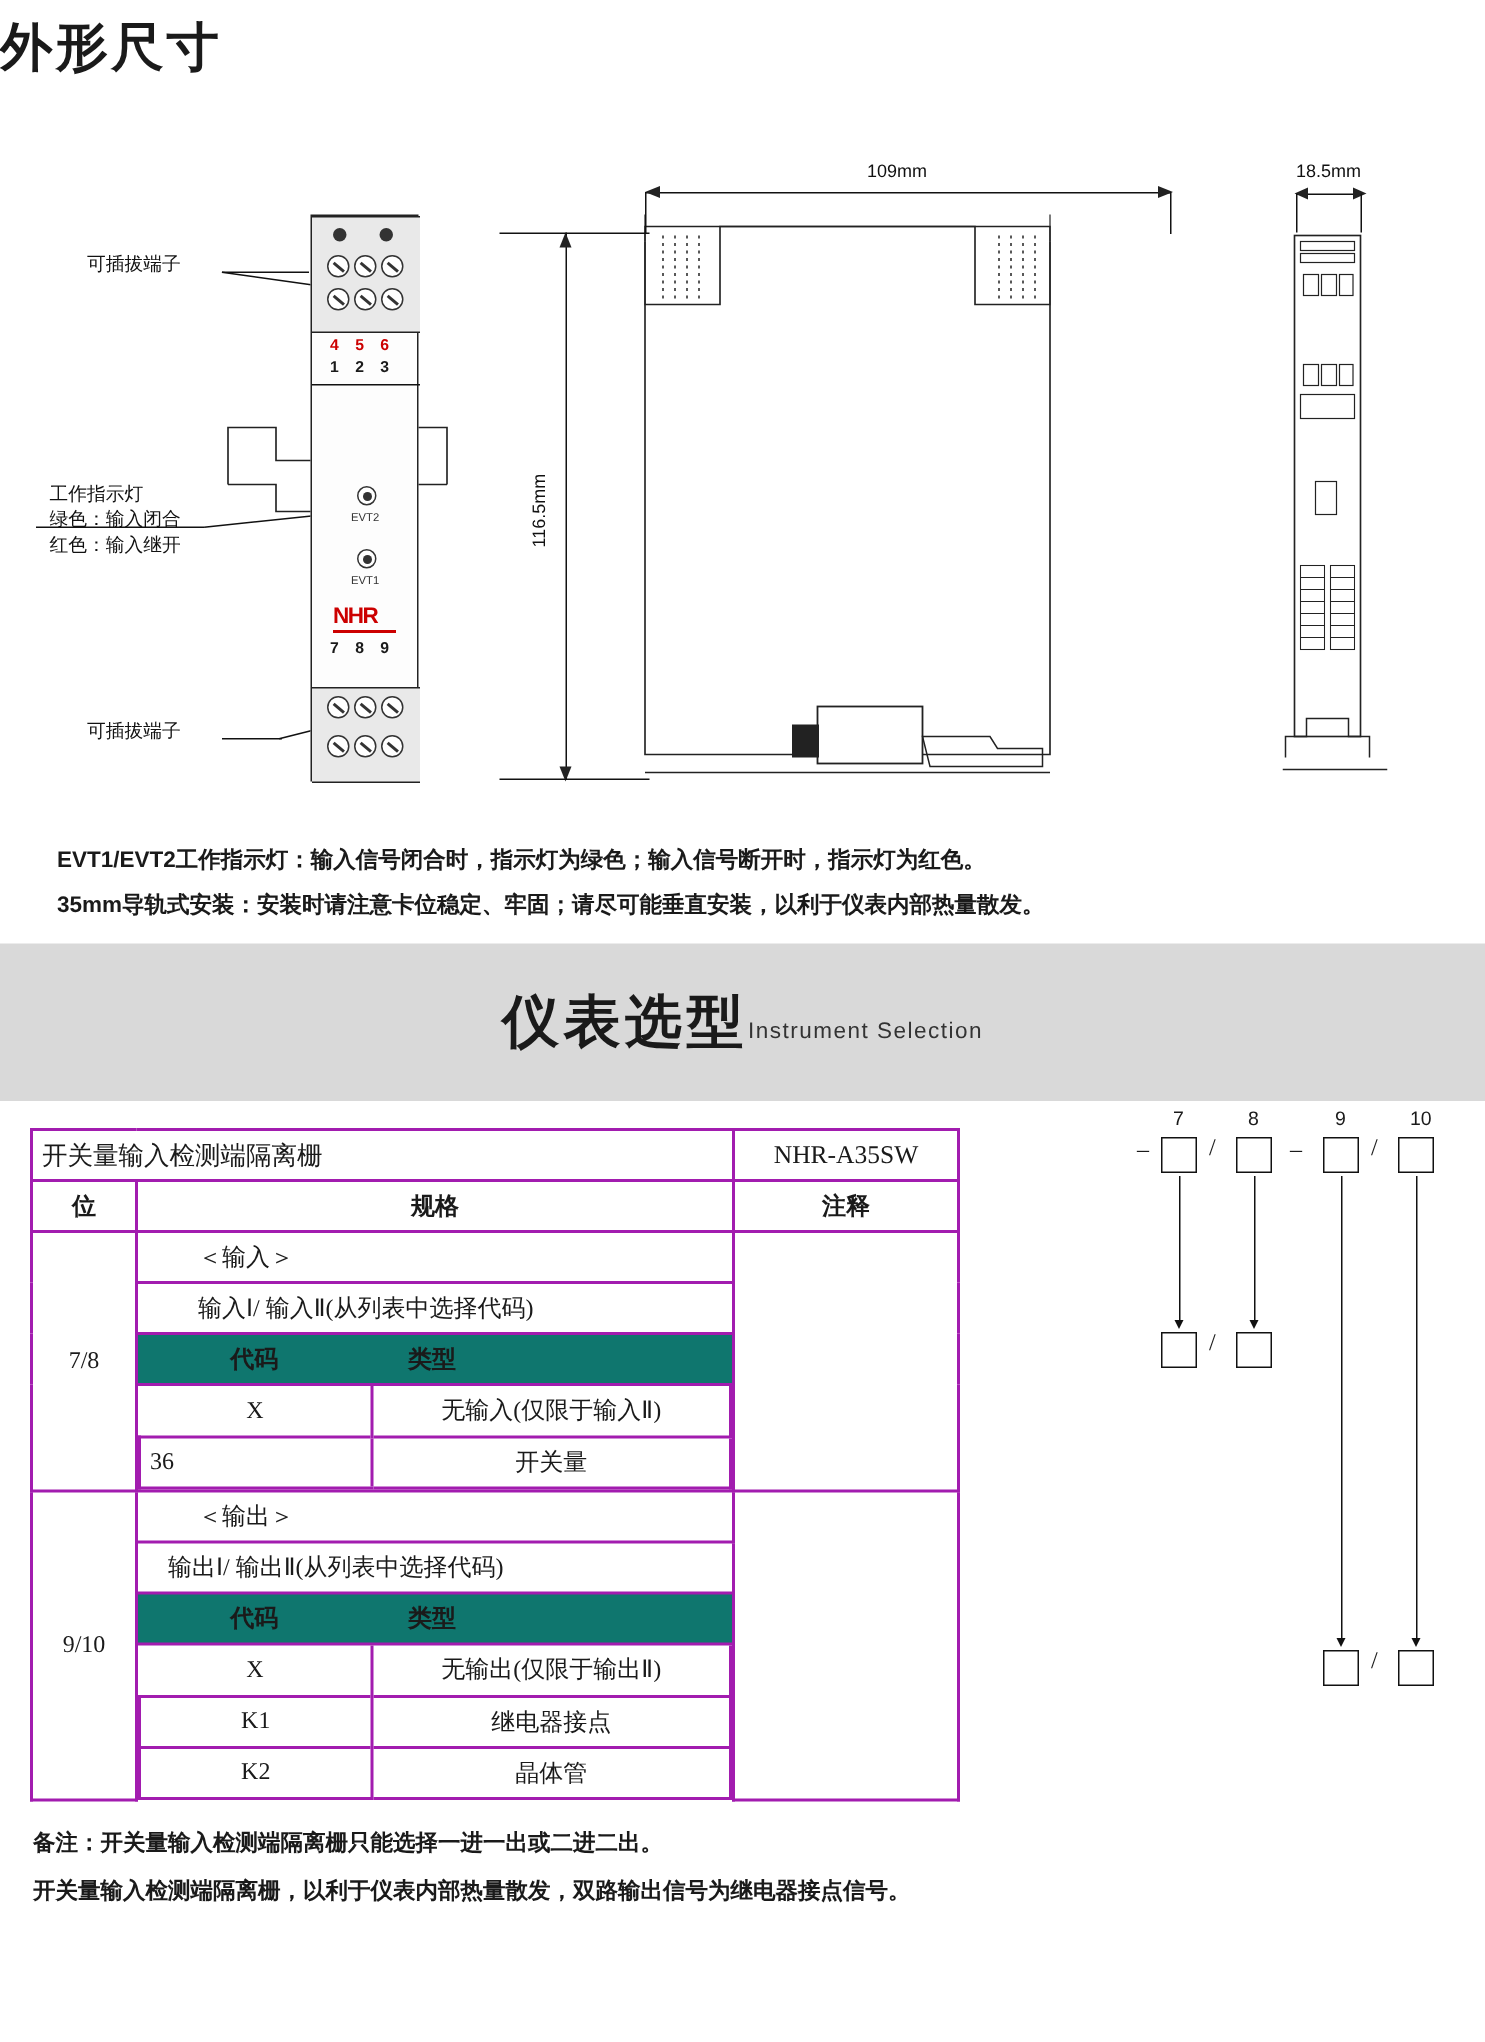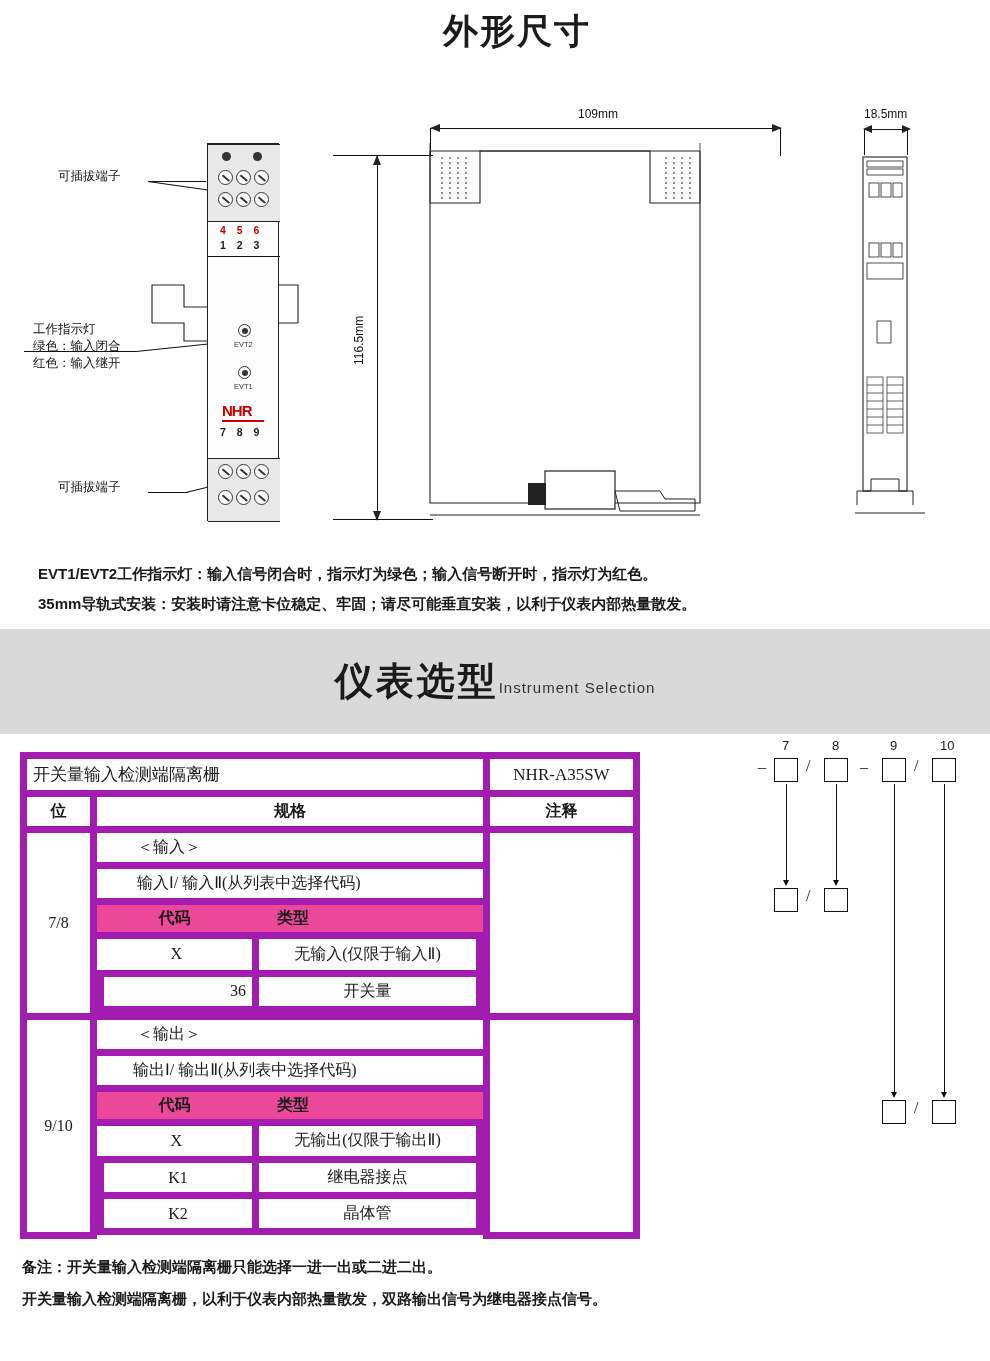--- a/index.html
+++ b/index.html
@@ -6,26 +6,25 @@
   html, body { margin:0; padding:0; }
   body {
     width: 990px; height: 1361px;
     background:#ffffff;
     font-family: "Liberation Sans", sans-serif;
     color:#1a1a1a;
     position:relative;
     overflow:hidden;
   }
   .section-title {
-    text-align:center;
+    text-align:left;
     font-size:35px;
     font-weight:bold;
     letter-spacing:2px;
     padding-top:8px;
-    padding-left:44px;
   }
   
   .dim-area { position:relative; width:990px; height:500px; }
   .lbl { position:absolute; font-size:12.5px; color:#111; line-height:1.35; white-space:nowrap; }
   .lbl-sm { position:absolute; font-size:11px; color:#111; white-space:nowrap; }
   .vline { position:absolute; background:#111; width:1px; }
   .hline { position:absolute; background:#111; height:1px; }
 
   
   .device {
@@ -65,26 +64,26 @@
   .banner h2 { margin:0; font-size:38px; font-weight:bold; letter-spacing:3px; }
   .banner .sub { font-size:15px; color:#333; margin-top:12px; letter-spacing:1px; }
 
   
   .sel-wrap { position:relative; width:990px; padding:18px 0 0 0; }
   table.sel {
     border-collapse:collapse; margin-left:20px; width:620px;
     font-family:"Liberation Serif", serif; font-size:16px;
   }
   table.sel td {
-    border:7px solid #a21caf; padding:4px 6px; height:34px; text-align:center;
+    border:2px solid #a21caf; padding:4px 6px; height:34px; text-align:center;
   }
   .modelrow td { border:1px solid #111; font-size:17px; }
   .model-name { text-align:left !important; padding-left:6px !important; }
   .model-code { font-family:"Liberation Serif", serif; font-size:18px; }
-  .shaded { background:#ec4899; font-weight:bold; }
+  .shaded { background:#0f766e; font-weight:bold; }
   .leftcol { width:70px; }
   .notecol { width:110px; }
   .hdr { font-weight:bold; }
   
   .boxdiag { position:absolute; left:760px; top:0; width:230px; height:430px; }
   .cbox { position:absolute; width:24px; height:24px; border:1px solid #111; background:#fff; }
   .cnum { position:absolute; font-size:13px; }
   .slash { position:absolute; font-size:16px; font-family:"Liberation Serif",serif; }
   .dash { position:absolute; font-size:16px; font-family:"Liberation Serif",serif; }
   .arrowline { position:absolute; width:1px; background:#111; }
@@ -285,35 +284,35 @@
     </tr>
     <tr>
       <td colspan="2" style="padding:0; border:none;">
         <table style="width:100%; border-collapse:collapse; font-family:'Liberation Serif',serif; font-size:16px;">
           <tbody>
                 <tr>
             <td style="width:155px; height:34px; text-align:center; border:1px solid #111; border-left:none; border-top:none;">X</td>
             <td style="height:34px; text-align:center; border-bottom:1px solid #111; border-top:none;">无输入(仅限于输入Ⅱ)</td>
           </tr>
           <tr>
-            <td style="width:155px; height:34px; text-align:right; border-right:1px solid #111;">36</td>
+            <td style="width:155px; height:34px; text-align:left; border-right:1px solid #111;">36</td>
             <td style="height:34px; text-align:center;">开关量</td>
           </tr>
         </tbody>
             </table>
       </td>
     </tr>
 
     <tr>
       <td class="leftcol" rowspan="4">9/10</td>
       <td colspan="2" style="text-align:left; padding-left:40px;">＜输出＞</td>
       <td rowspan="4"></td>
     </tr>
     <tr>
-      <td colspan="2" style="text-align:left; padding-left:36px;border-radius:12px;">输出Ⅰ/ 输出Ⅱ(从列表中选择代码)</td>
+      <td colspan="2" style="text-align:left; padding-left:20px;border-radius:12px;">输出Ⅰ/ 输出Ⅱ(从列表中选择代码)</td>
     </tr>
     <tr>
       <td colspan="2" class="shaded" style="padding:0;">
         <div style="display:flex;">
           <div style="width:125px; text-align:center; padding-left:30px;">代码</div>
           <div style="flex:1; text-align:left; padding-left:55px;">类型</div>
         </div>
       </td>
     </tr>
     <tr>

